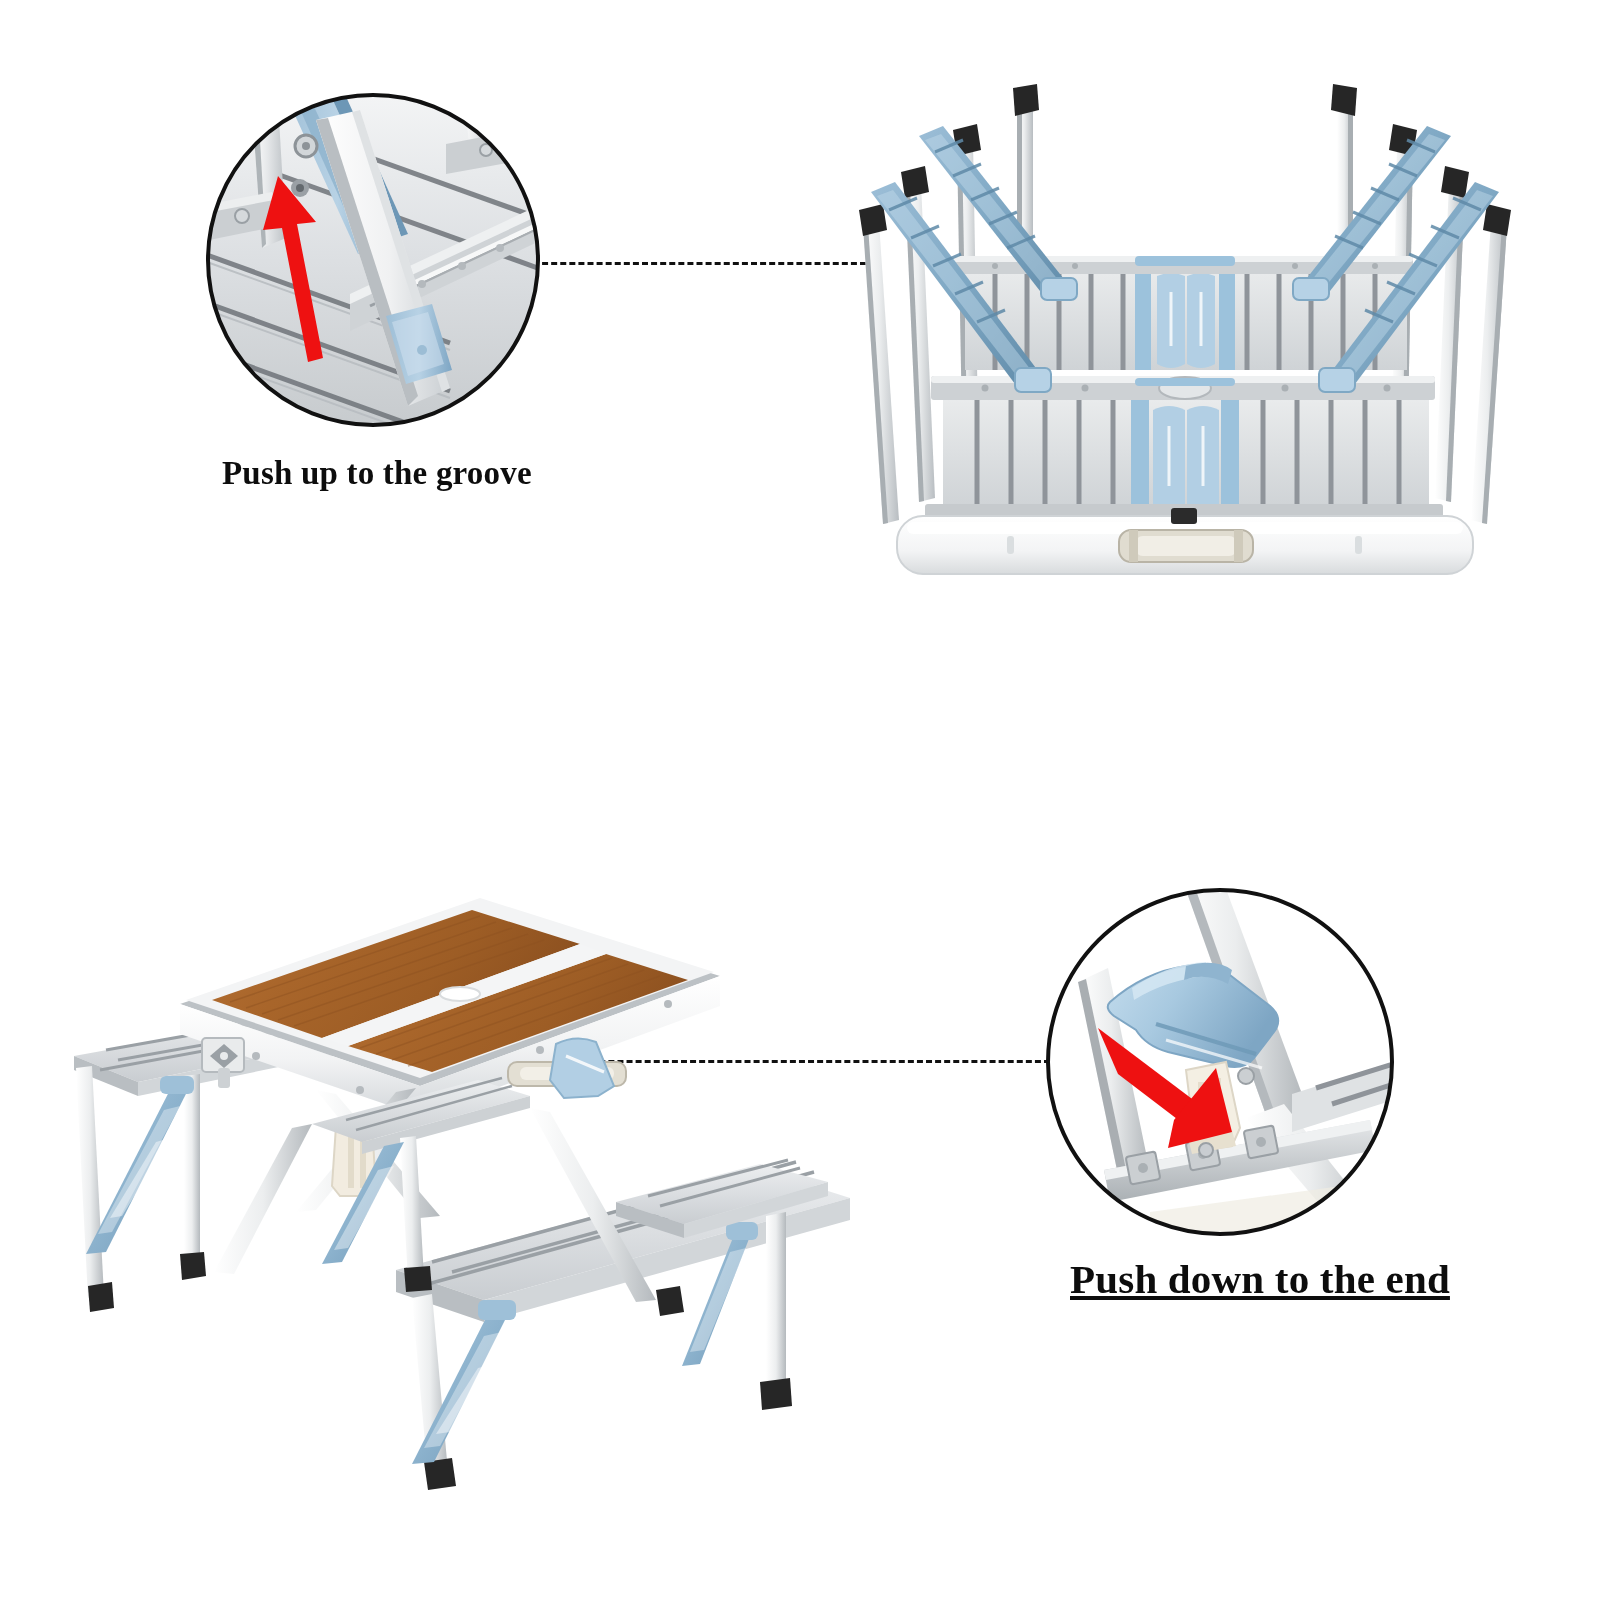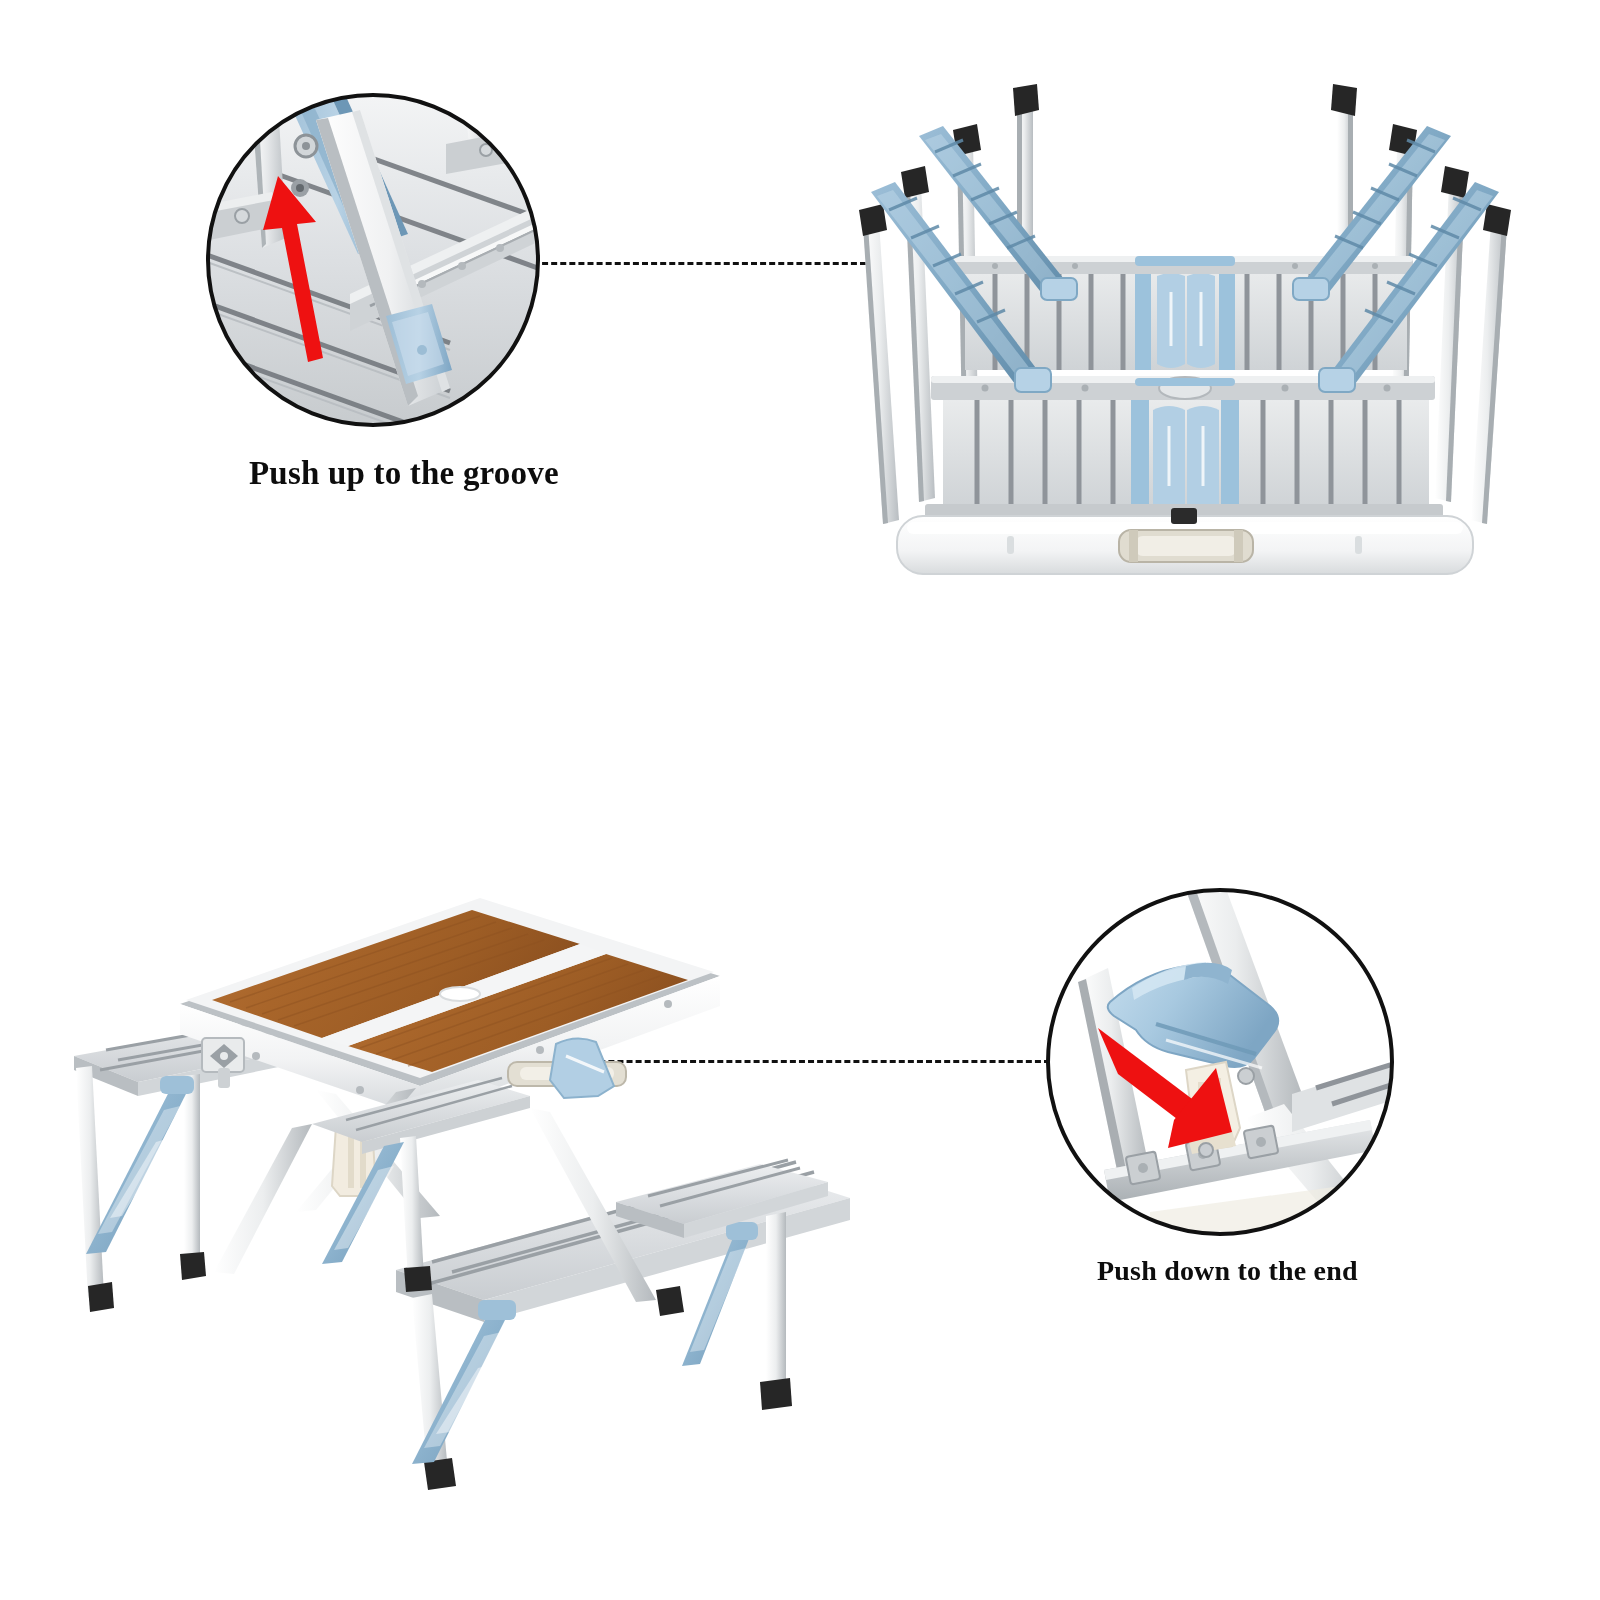--- a/index.html
+++ b/index.html
@@ -13,24 +13,23 @@
   #stage{position:absolute;left:0;top:0;width:1600px;height:1600px;background:#fff;}
   .abs{position:absolute;}
 
   
   .caption{
     font-family:"Liberation Serif", serif;
     font-weight:bold;
     color:#0d0d0d;
     letter-spacing:.2px;
     white-space:nowrap;
-    margin-left:27px;
   }
   #caption-top{left:222px;top:455px;font-size:33px;}
-  #caption-bottom{left:1070px;top:1255px;font-size:28px;}
+  #caption-bottom{left:1070px;top:1255px;font-size:41px;text-decoration:underline;}
 
   
   .dash-line{
     height:0;
     border-top:3px dashed #111;
   }
   #dash-top{left:533px;top:262px;width:333px;}
   #dash-bottom{left:563px;top:1060px;width:487px;}
 
   

